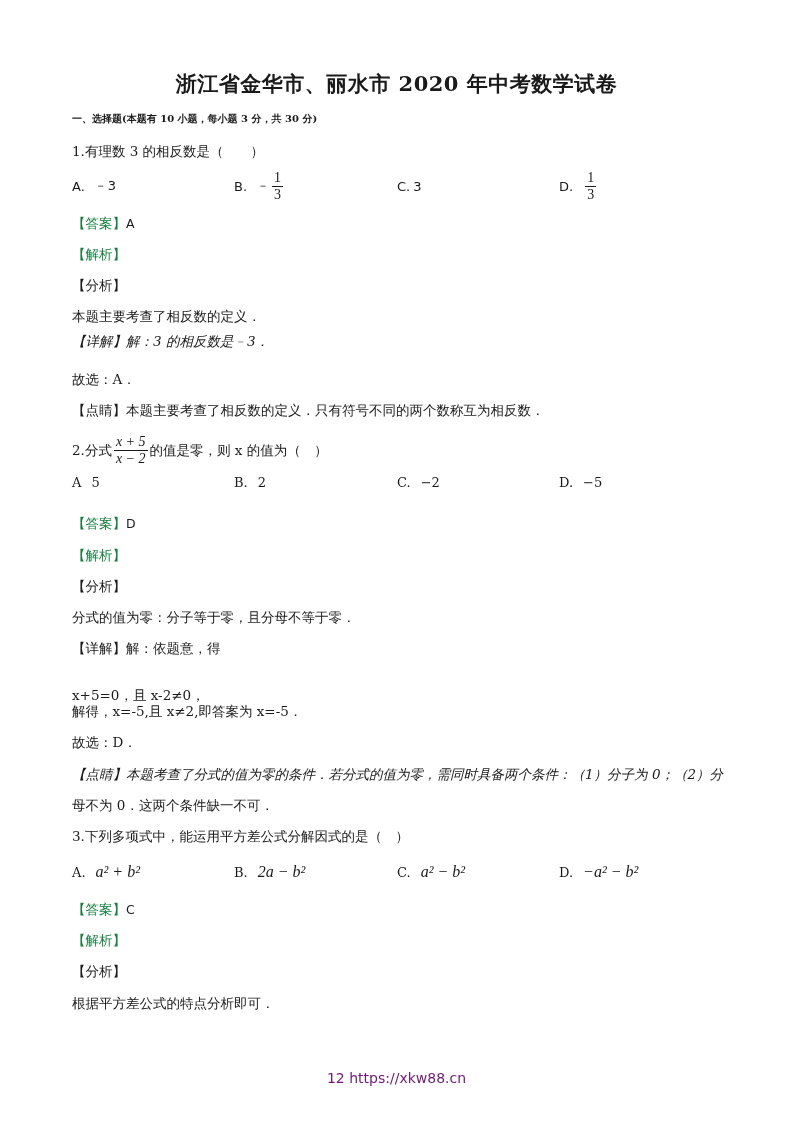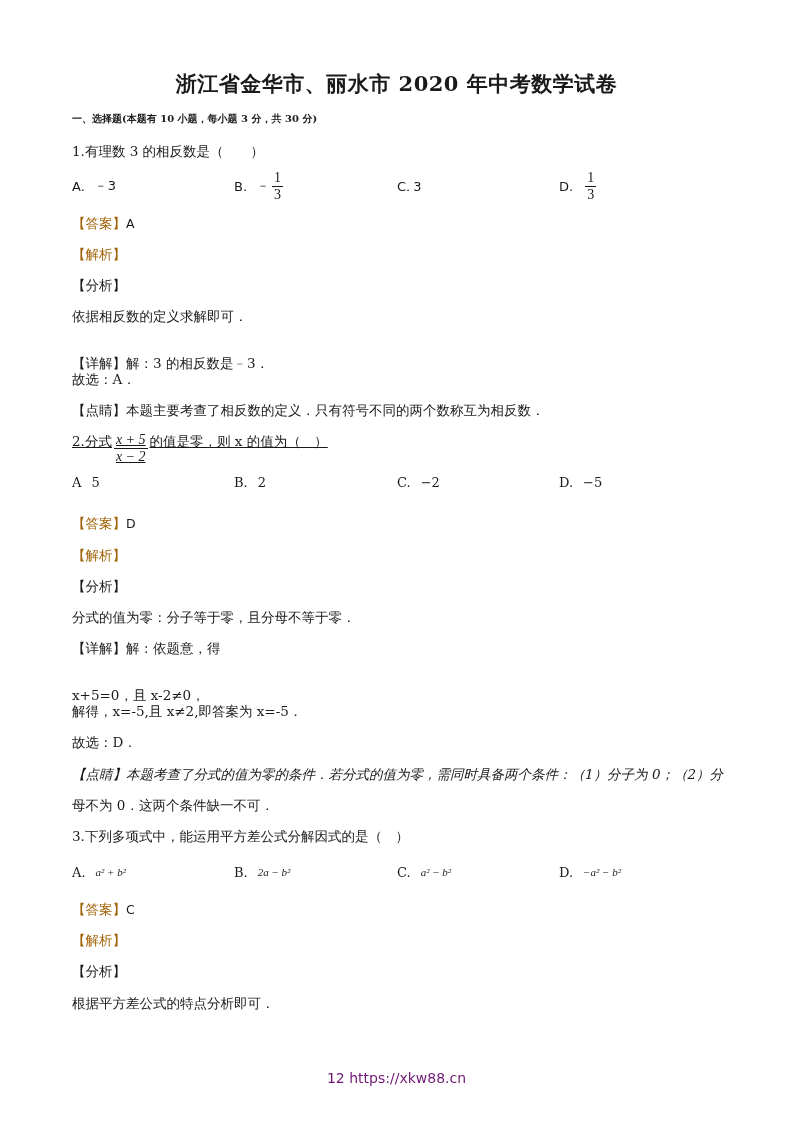--- a/index.html
+++ b/index.html
@@ -3,30 +3,30 @@
 <meta charset="utf-8">
 <style>
   html, body { margin: 0; padding: 0; background: #ffffff; }
   body { width: 793px; height: 1122px; position: relative; overflow: hidden;
          font-family: "DejaVu Serif", "Liberation Serif", serif; color: #1a1a1a; }
   .page { position: absolute; left: 0; top: 0; width: 787px; height: 1122px; }
   .title { position: absolute; left: 0; width: 793px; top: 70px; text-align: center;
            font-size: 21px; font-weight: bold; letter-spacing: 0.5px; }
   .line { position: absolute; left: 72px; font-size: 13.5px; white-space: nowrap; line-height: 18px; }
   .section { font-weight: bold; font-size: 10px; }
-  .label-blue { color: #a16207; text-align: center; }
+  .label-blue { color: #15803d; text-align: center; }
   .sans { font-family: "DejaVu Sans", "Liberation Sans", sans-serif; font-size: 12.5px; }
   .opts { position: absolute; left: 72px; width: 660px; height: 40px; }
   .opt { position: absolute; top: 0; font-size: 13px; display: flex; align-items: center; height: 40px; white-space: nowrap; }
   .opt .letter { margin-right: 10px; }
   .frac { display: inline-flex; flex-direction: column; align-items: center; vertical-align: middle;
           font-family: "Liberation Serif", serif; font-size: 14px; line-height: 16px; margin: 0 2px; }
   .frac .num { border-bottom: 1px solid #1a1a1a; padding: 0 2px; }
   .frac .den { padding: 0 2px; }
-  .math { font-family: "Liberation Serif", serif; font-style: italic; font-size: 11px; }
+  .math { font-family: "Liberation Serif", serif; font-style: italic; font-size: 16px; }
   .footer { position: absolute; left: 0; width: 793px; top: 1070px; text-align: center;
             font-family: "DejaVu Sans", "Liberation Sans", sans-serif; font-size: 14px; color: #701a75; }
 </style>
 </head>
 <body>
 
 <div class="page">
 
   <div class="title">浙江省金华市、丽水市 2020 年中考数学试卷</div>
 
@@ -58,30 +58,30 @@
         <span class="den">3</span>
       </span>
     </div>
   </div>
 
   <div class="line" style="top:214px;">
     <span class="label-blue">【答案】</span><span class="sans">A</span>
   </div>
   <div class="line label-blue" style="top:245px;">【解析】</div>
   <div class="line" style="top:276px;">【分析】</div>
-  <div class="line" style="top:307px;">依据相反数的定义求解即可．</div>
-  <div class="line" style="top:354px;">
+  <div class="line" style="top:307px;">本题主要考查了相反数的定义．</div>
+  <div class="line" style="top:332px;font-style:italic;">
     <span>【详解】</span><span>解：3 的相反数是﹣3．</span>
   </div>
   <div class="line" style="top:370px;">故选：A．</div>
   <div class="line" style="top:401px;">
     <span>【点睛】</span><span>本题主要考查了相反数的定义．只有符号不同的两个数称互为相反数．</span>
   </div>
 
-  <div class="line" style="top:432px; height:36px; display:flex; text-decoration:underline;">
+  <div class="line" style="top:432px; height:36px; display:flex; align-items:center;">
     <span>2.分式</span>
     <span class="frac" style="font-style:italic;">
       <span class="num">x + 5</span>
       <span class="den">x − 2</span>
     </span>
     <span>的值是零，则 x 的值为（　）</span>
   </div>
 
   <div class="opts" style="top:462px;">
     <div class="opt" style="left:0;">

